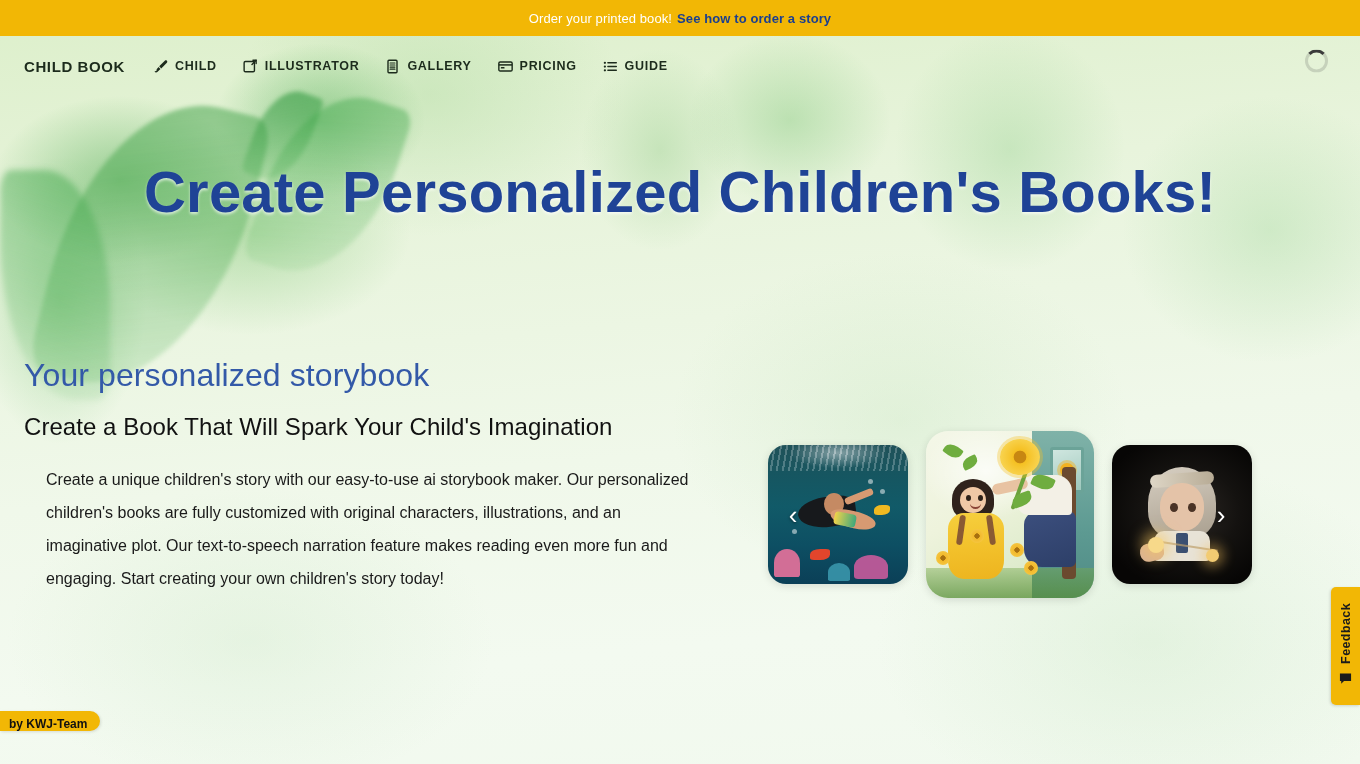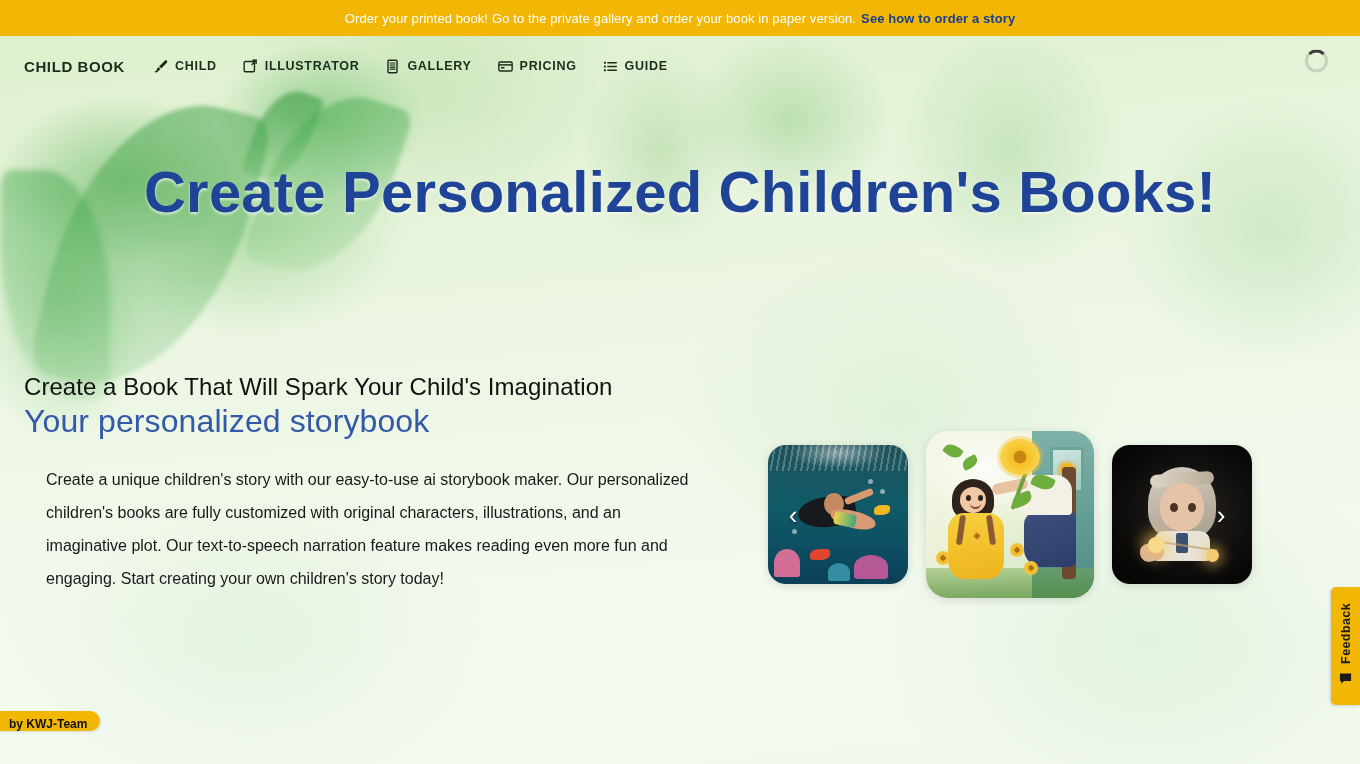--- a/index.html
+++ b/index.html
@@ -500,21 +500,20 @@
 <div id="page">
 
   <div id="bg-art"></div>
   <div id="bg-leaf-1"></div>
   <div id="bg-leaf-2"></div>
   <div id="bg-leaf-3"></div>
   <div id="bg-leaf-4"></div>
 
   <div id="promo-banner">
     <span class="strong">Order your printed book!</span>
-    <span class="plain">Go to the private gallery and order your book in paper version.</span>
     <a class="link" href="#">See how to order a story</a>
   </div>
 
   <div id="navbar">
 
     <div id="brand-logo">CHILD BOOK</div>
 
     <div class="nav-item">
       <span class="nav-icon">
         <svg width="15" height="15" viewBox="0 0 16 16" fill="none">
@@ -569,22 +568,22 @@
       <span>GUIDE</span>
     </div>
 
     <div id="nav-spinner"></div>
   </div>
 
   <div id="hero-title">Create Personalized Children's Books!</div>
 
   <div id="main-section">
     <div id="left-col">
+      <div id="section-eyebrow">Your personalized storybook</div>
       <div id="section-heading">Create a Book That Will Spark Your Child's Imagination</div>
-      <div id="section-eyebrow">Your personalized storybook</div>
       <div id="section-body">Create a unique children's story with our easy-to-use ai storybook maker. Our personalized children's books are fully customized with original characters, illustrations, and an imaginative plot. Our text-to-speech narration feature makes reading even more fun and engaging. Start creating your own children's story today!</div>
     </div>
   </div>
 
   <div id="carousel">
 
     <div class="carousel-slide" id="slide-left">
       <div class="art art-underwater">
         <div class="uw-surface"></div>
         <div class="uw-hair"></div>

